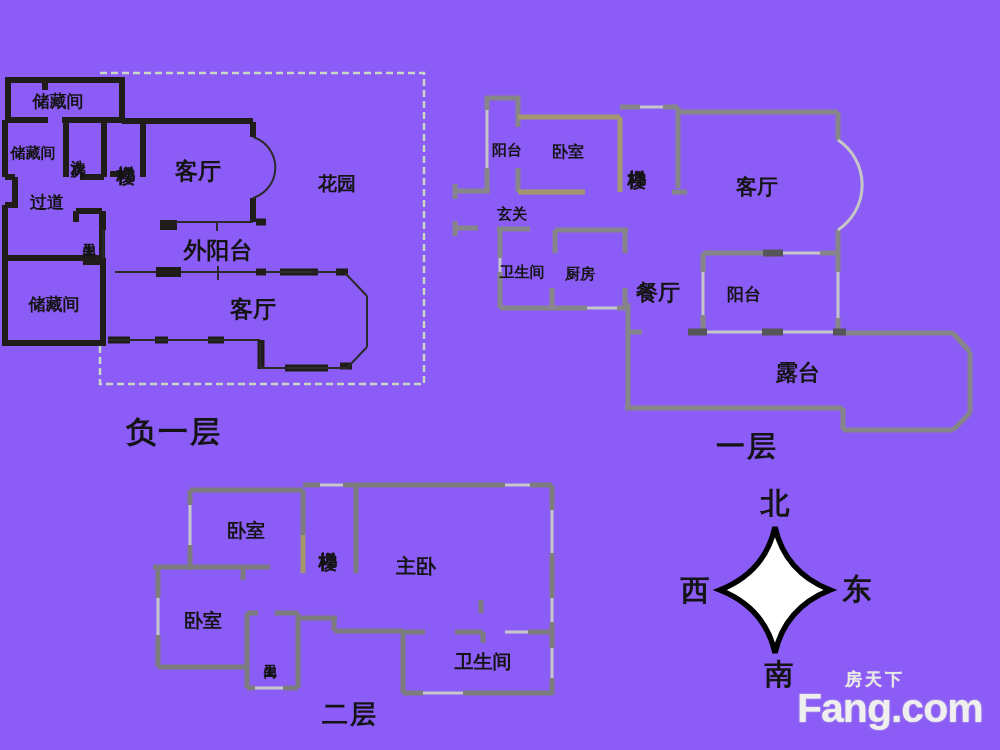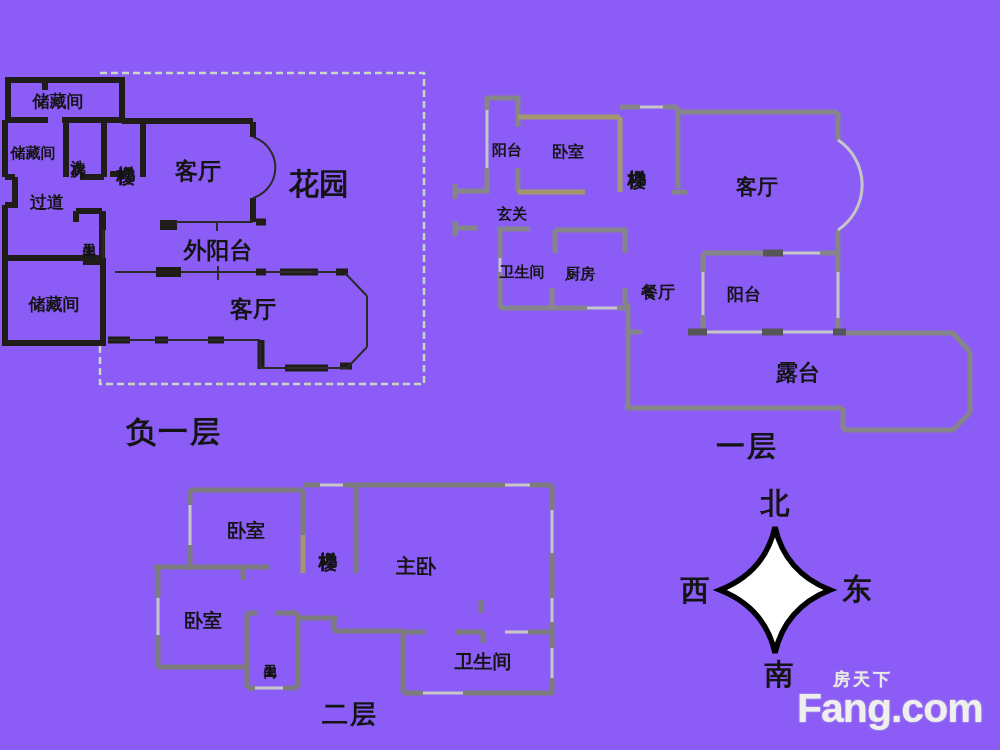--- a/index.html
+++ b/index.html
@@ -12,21 +12,21 @@
     position:absolute;transform:translate(-50%,-50%);
     font-weight:bold;color:#141414;white-space:nowrap;line-height:1.05;
     font-family:"Liberation Sans",sans-serif;
   }
   .vert{
     writing-mode:vertical-rl;text-orientation:upright;letter-spacing:1px;white-space:normal;
   }
   .floor-name{letter-spacing:2px;text-align:center;}
   .wm{position:absolute;left:797px;top:668px;color:#ebebeb;}
   .wm-cn{
-    margin-left:36px;font-size:17px;font-weight:bold;letter-spacing:3px;
+    margin-left:48px;font-size:17px;font-weight:bold;letter-spacing:3px;
     color:#e8e8e8;text-shadow:0 0 1px #d7d7d7;
   }
   .wm-en{
     font-size:41px;font-weight:bold;letter-spacing:-1px;line-height:0.85;
     color:#efefef;text-shadow:0 0 2px #d4d4d4;
   }
 </style>
 </head>
 <body>
 
@@ -113,36 +113,36 @@
     <g stroke="#000000" stroke-width="5.5" fill="#ffffff">
       <path d="M775 527 Q765 572 720 590 Q765 608 775 653 Q785 608 830 590 Q785 572 775 527 Z"></path>
     </g>
   </svg>
 
   <div class="lbl" style="left:58px;top:102px;font-size:17px">储藏间</div>
   <div class="lbl" style="left:33px;top:153px;font-size:15px">储藏间</div>
   <div class="lbl vert" style="left:78px;top:149px;font-size:15px">洗衣房</div>
   <div class="lbl vert" style="left:126px;top:151px;font-size:19px">楼梯</div>
   <div class="lbl" style="left:198px;top:171px;font-size:23px">客厅</div>
-  <div class="lbl" style="left:319px;top:184px;font-size:30px">花园</div>
+  <div class="lbl" style="left:337px;top:184px;font-size:19px">花园</div>
   <div class="lbl" style="left:47px;top:203px;font-size:17px">过道</div>
   <div class="lbl vert" style="left:89px;top:234px;font-size:13px">卫生间</div>
   <div class="lbl" style="left:218px;top:250px;font-size:23px">外阳台</div>
   <div class="lbl" style="left:253px;top:309px;font-size:23px">客厅</div>
   <div class="lbl" style="left:54px;top:305px;font-size:17px">储藏间</div>
   <div class="lbl floor-name" style="left:174px;top:432px;font-size:30px">负一层</div>
 
   <div class="lbl" style="left:507px;top:150px;font-size:15px">阳台</div>
   <div class="lbl" style="left:568px;top:152px;font-size:16px">卧室</div>
   <div class="lbl vert" style="left:637px;top:155px;font-size:19px">楼梯</div>
   <div class="lbl" style="left:757px;top:187px;font-size:21px">客厅</div>
   <div class="lbl" style="left:512px;top:214px;font-size:15px">玄关</div>
   <div class="lbl" style="left:522px;top:272px;font-size:15px">卫生间</div>
   <div class="lbl" style="left:580px;top:274px;font-size:15px">厨房</div>
-  <div class="lbl" style="left:658px;top:293px;font-size:17px">餐厅</div>
+  <div class="lbl" style="left:658px;top:293px;font-size:22px">餐厅</div>
   <div class="lbl" style="left:744px;top:295px;font-size:17px">阳台</div>
   <div class="lbl" style="left:798px;top:373px;font-size:22px">露台</div>
   <div class="lbl floor-name" style="left:747px;top:446px;font-size:29px">一层</div>
 
   <div class="lbl" style="left:246px;top:531px;font-size:19px">卧室</div>
   <div class="lbl vert" style="left:328px;top:537px;font-size:19px">楼梯</div>
   <div class="lbl" style="left:416px;top:566px;font-size:20px">主卧</div>
   <div class="lbl" style="left:203px;top:621px;font-size:19px">卧室</div>
   <div class="lbl vert" style="left:270px;top:655px;font-size:13px">卫生间</div>
   <div class="lbl" style="left:483px;top:662px;font-size:19px">卫生间</div>

